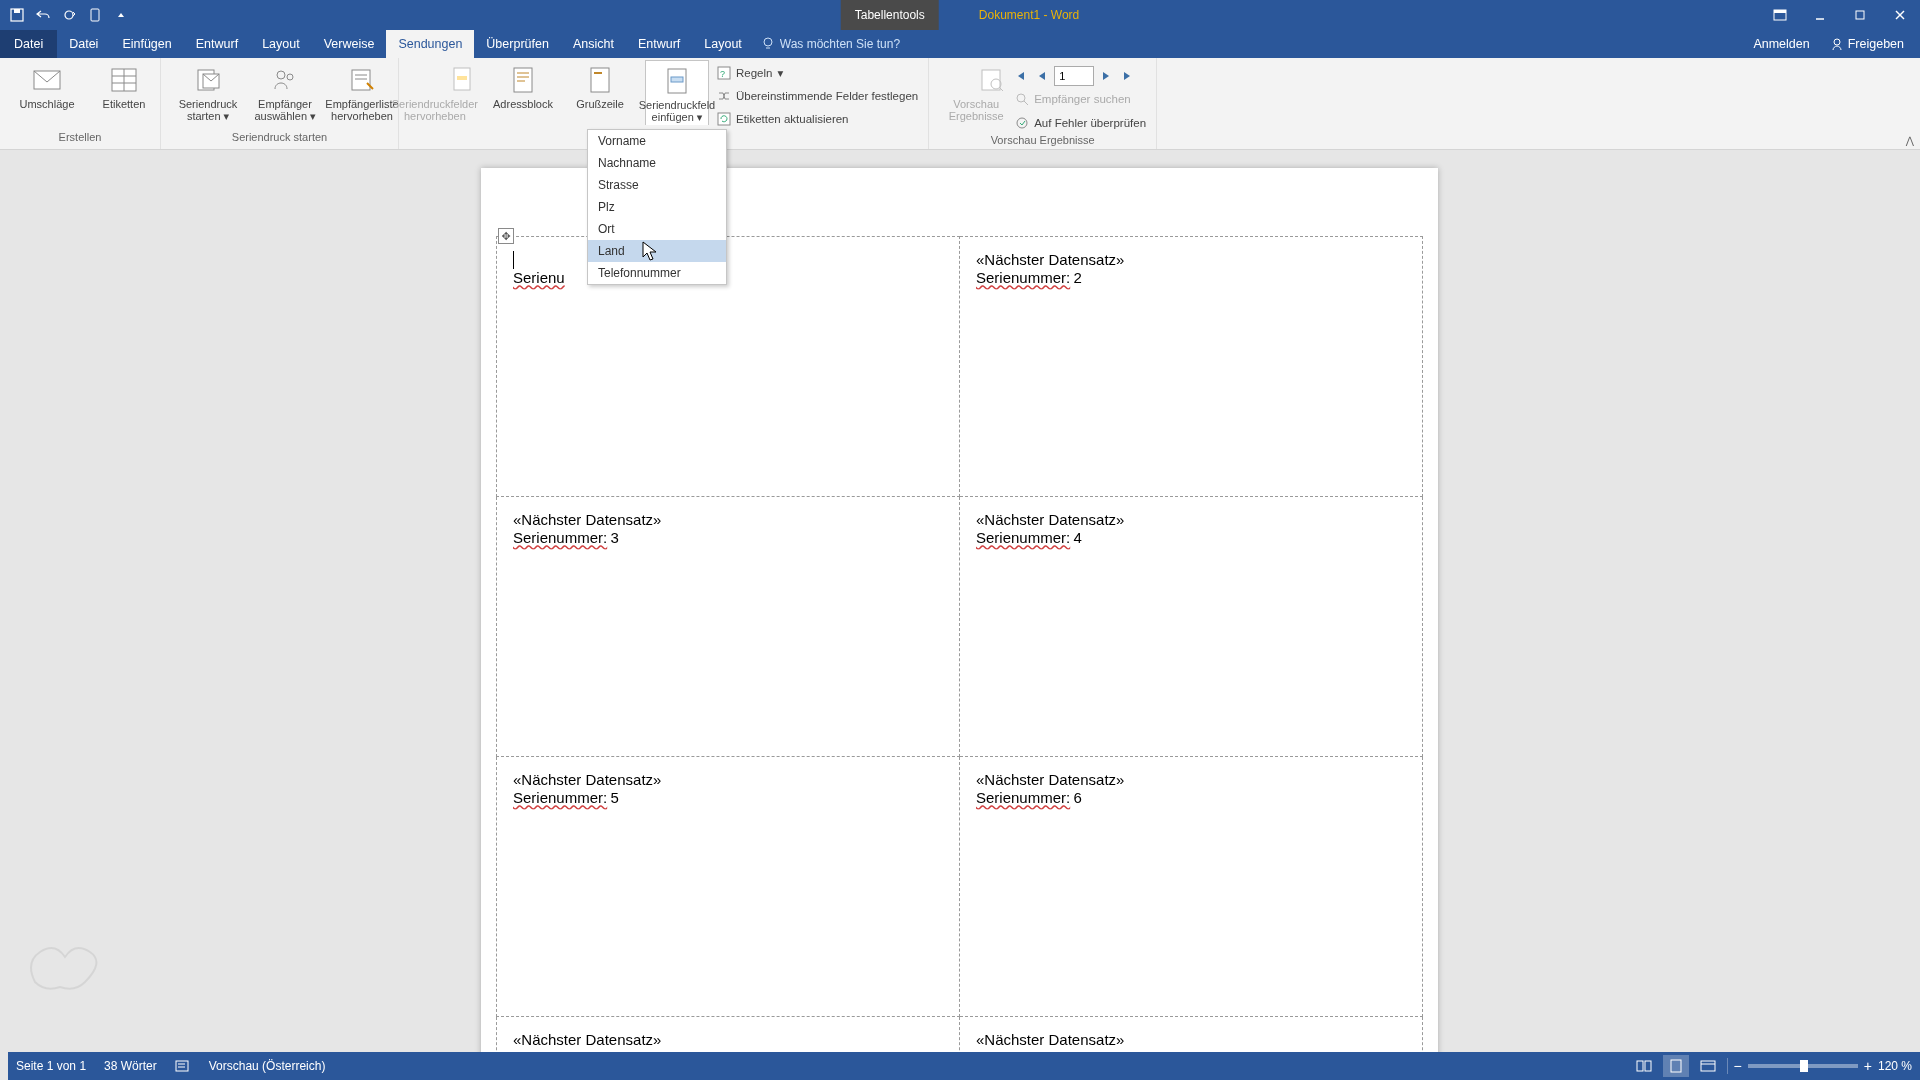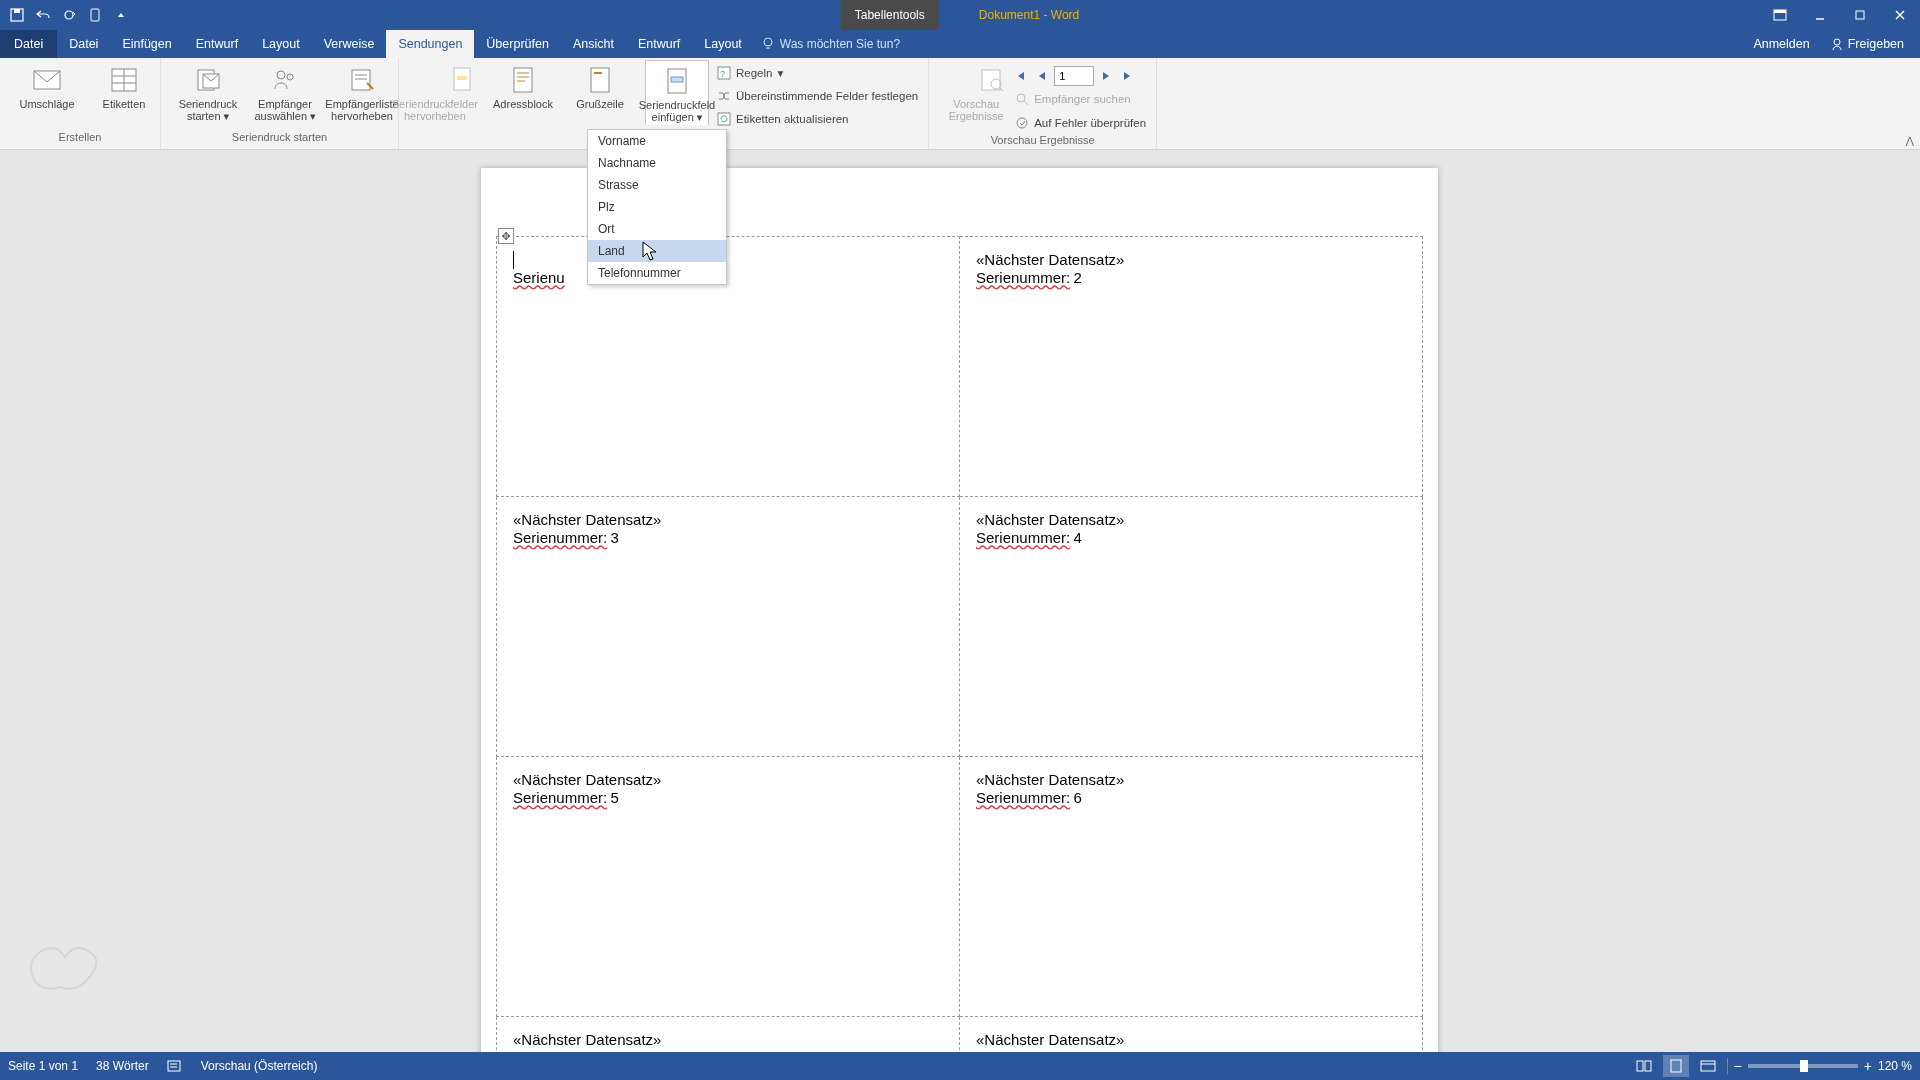--- a/index.html
+++ b/index.html
@@ -59,21 +59,21 @@
   .serlabel { text-decoration:underline; text-decoration-style:wavy; text-decoration-color:#d04040; }
   .cursor-caret { display:inline-block; width:1px; height:18px; background:#000; vertical-align:text-bottom; }
   .tbl-handle { position:absolute; left:498px; top:78px; width:16px; height:16px; background:#fff; border:1px solid #8a8a8a; display:flex; align-items:center; justify-content:center; font-size:11px; color:#555; z-index:5; }
 
   .watermark { position:absolute; left:15px; bottom:40px; opacity:0.35; }
 
   
   .mouse { position:absolute; left:642px; top:241px; z-index:600; pointer-events:none; }
 
   
-  .statusbar { position:absolute; left:0; right:0; bottom:0; height:28px; background:#2b579a; color:#fff; font-size:12px; display:flex; align-items:center; padding:0 8px; gap:18px; }
+  .statusbar { position:absolute; left:8px; right:0; bottom:0; height:28px; background:#2b579a; color:#fff; font-size:12px; display:flex; align-items:center; padding:0 8px; gap:18px; }
   .statusbar .sep { width:1px; height:16px; background:rgba(255,255,255,0.3); }
   .statusbar .right { margin-left:auto; display:flex; align-items:center; gap:6px; }
   .viewbtn { width:26px; height:22px; display:flex; align-items:center; justify-content:center; }
   .viewbtn.active { background:rgba(255,255,255,0.25); }
   .zoomslider { width:110px; height:4px; background:rgba(255,255,255,0.4); position:relative; }
   .zoomslider .thumb { position:absolute; left:52px; top:-4px; width:8px; height:12px; background:#fff; }
 
   svg { display:block; }
 </style>
 </head>

